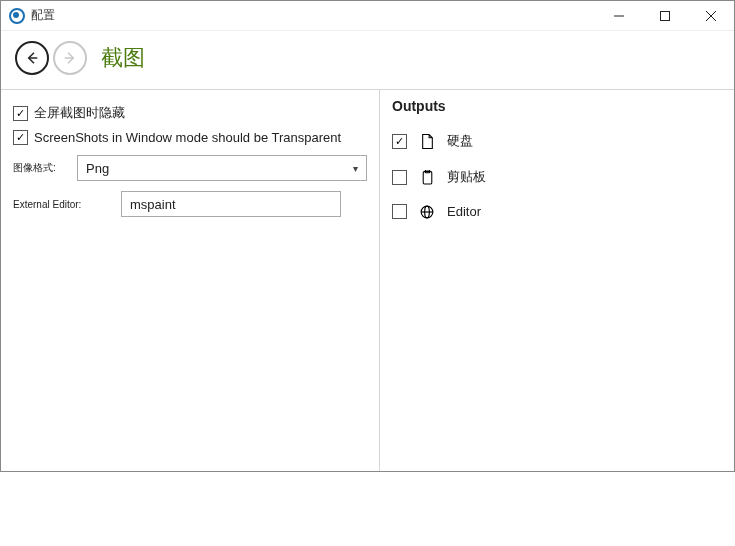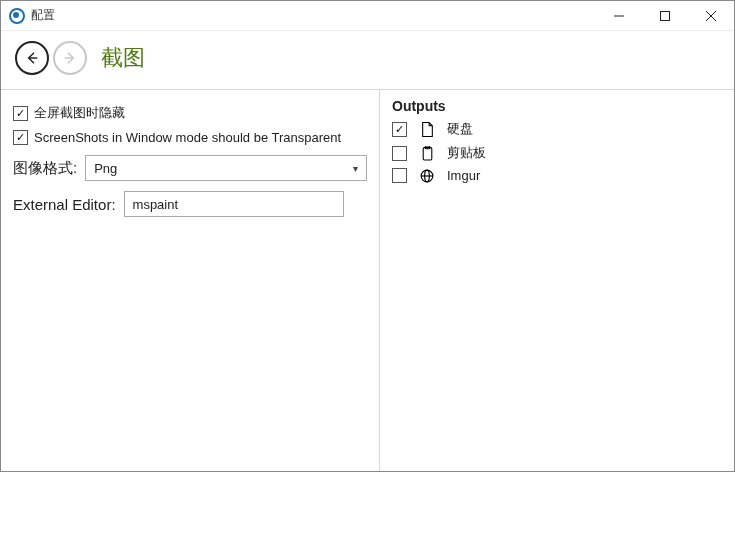--- a/index.html
+++ b/index.html
@@ -22,28 +22,28 @@
   .content { flex: 1; display: flex; }
   .left-pane { width: 378px; padding: 10px 12px; }
   .right-pane { flex: 1; padding: 8px 12px 10px 12px; border-left: 1px solid #d6d6d6; }
 
   .check-row { display: flex; align-items: center; gap: 6px; margin: 4px 0 8px 0; }
   .checkbox { width: 15px; height: 15px; border: 1px solid #555; display: inline-flex; align-items: center; justify-content: center; background: #fff; cursor: default; font-size: 11px; line-height: 1; }
   .checkbox.checked::after { content: "✓"; color: #000; }
   .check-label { font-size: 13px; }
 
   .form-row { display: flex; align-items: center; gap: 8px; margin: 10px 0; }
-  .form-label { font-size: 15px; min-width: 56px; }
+  .form-label { font-size: 10px; min-width: 56px; }
   .form-label.wide { min-width: 100px; }
   .select { flex: 1; height: 26px; border: 1px solid #aaa; background: #fff; display: flex; align-items: center; padding: 0 8px; position: relative; cursor: default; }
   .select .caret { position: absolute; right: 8px; top: 50%; transform: translateY(-50%); font-size: 10px; color: #444; }
   .text-input { flex: 1; max-width: 220px; height: 26px; border: 1px solid #aaa; background: #fff; padding: 0 8px; display: flex; align-items: center; }
 
   .outputs-title { font-weight: bold; font-size: 14px; margin-bottom: 6px; }
-  .out-row { display: flex; align-items: center; gap: 12px; margin: 6px 0; }
+  .out-row { display: flex; align-items: center; gap: 12px; margin: 18px 0; }
   .out-icon { width: 16px; display: inline-flex; justify-content: center; color: #000; }
 </style>
 </head>
 <body>
 
 <div class="window">
 
   <div class="header-notch"></div>
 
   <div class="titlebar">
@@ -142,20 +142,20 @@
 
       <div class="out-row">
         <span class="checkbox"></span>
         <span class="out-icon">
           <svg width="14" height="14" viewBox="0 0 24 24">
               <circle cx="12" cy="12" r="10" fill="none" stroke="#000" stroke-width="2"></circle>
               <ellipse cx="12" cy="12" rx="4" ry="10" fill="none" stroke="#000" stroke-width="2"></ellipse>
               <line x1="2" y1="12" x2="22" y2="12" stroke="#000" stroke-width="2"></line>
             </svg>
         </span>
-        <span>Imgur</span>
+        <span>Editor</span>
       </div>
 
 
     </div>
 
   </div>
 </div>
 
 </body></html>

